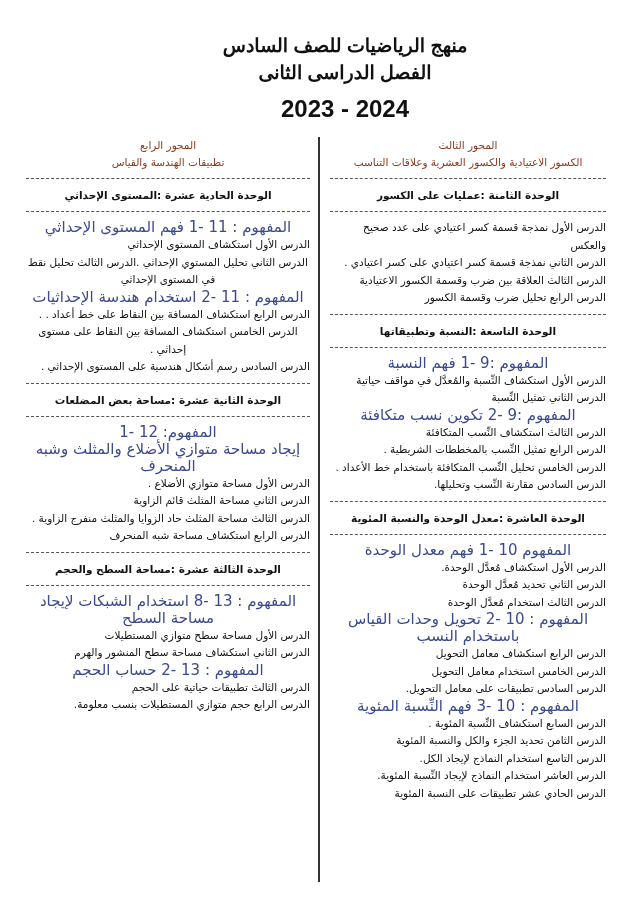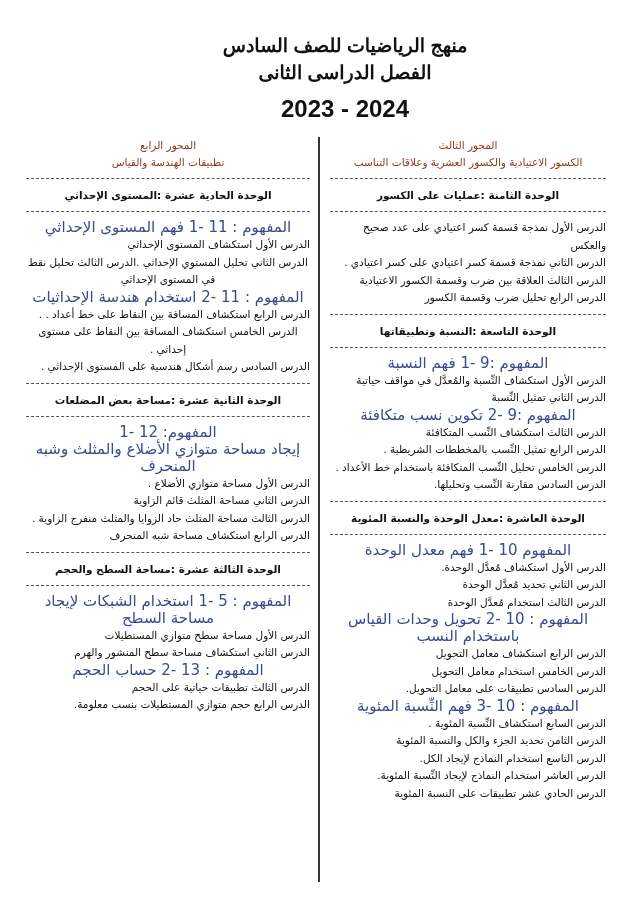--- a/index.html
+++ b/index.html
@@ -99,19 +99,19 @@
   <div class="concept">المفهوم: 12 -1</div>
   <div class="concept">إيجاد مساحة متوازي الأضلاع والمثلث وشبه المنحرف</div>
   <div class="lesson">الدرس الأول مساحة متوازي الأضلاع .</div>
   <div class="lesson">الدرس الثاني مساحة المثلث قائم الزاوية</div>
   <div class="lesson">الدرس الثالث مساحة المثلث حاد الزوايا والمثلث منفرج الزاوية .</div>
   <div class="lesson">الدرس الرابع استكشاف مساحة شبه المنحرف</div>
   <div class="rule"></div>
 
   <div class="unit">الوحدة الثالثة عشرة :مساحة السطح والحجم</div>
   <div class="rule"></div>
-  <div class="concept">المفهوم : 5 -1 استخدام الشبكات لإيجاد مساحة السطح</div>
+  <div class="concept">المفهوم : 13 -8 استخدام الشبكات لإيجاد مساحة السطح</div>
   <div class="lesson">الدرس الأول مساحة سطح متوازي المستطيلات</div>
   <div class="lesson">الدرس الثاني استكشاف مساحة سطح المنشور والهرم</div>
   <div class="concept">المفهوم : 13 -2 حساب الحجم</div>
   <div class="lesson">الدرس الثالث تطبيقات حياتية على الحجم</div>
   <div class="lesson">الدرس الرابع حجم متوازي المستطيلات بنسب معلومة.</div>
 </div>
 
 </body></html>

